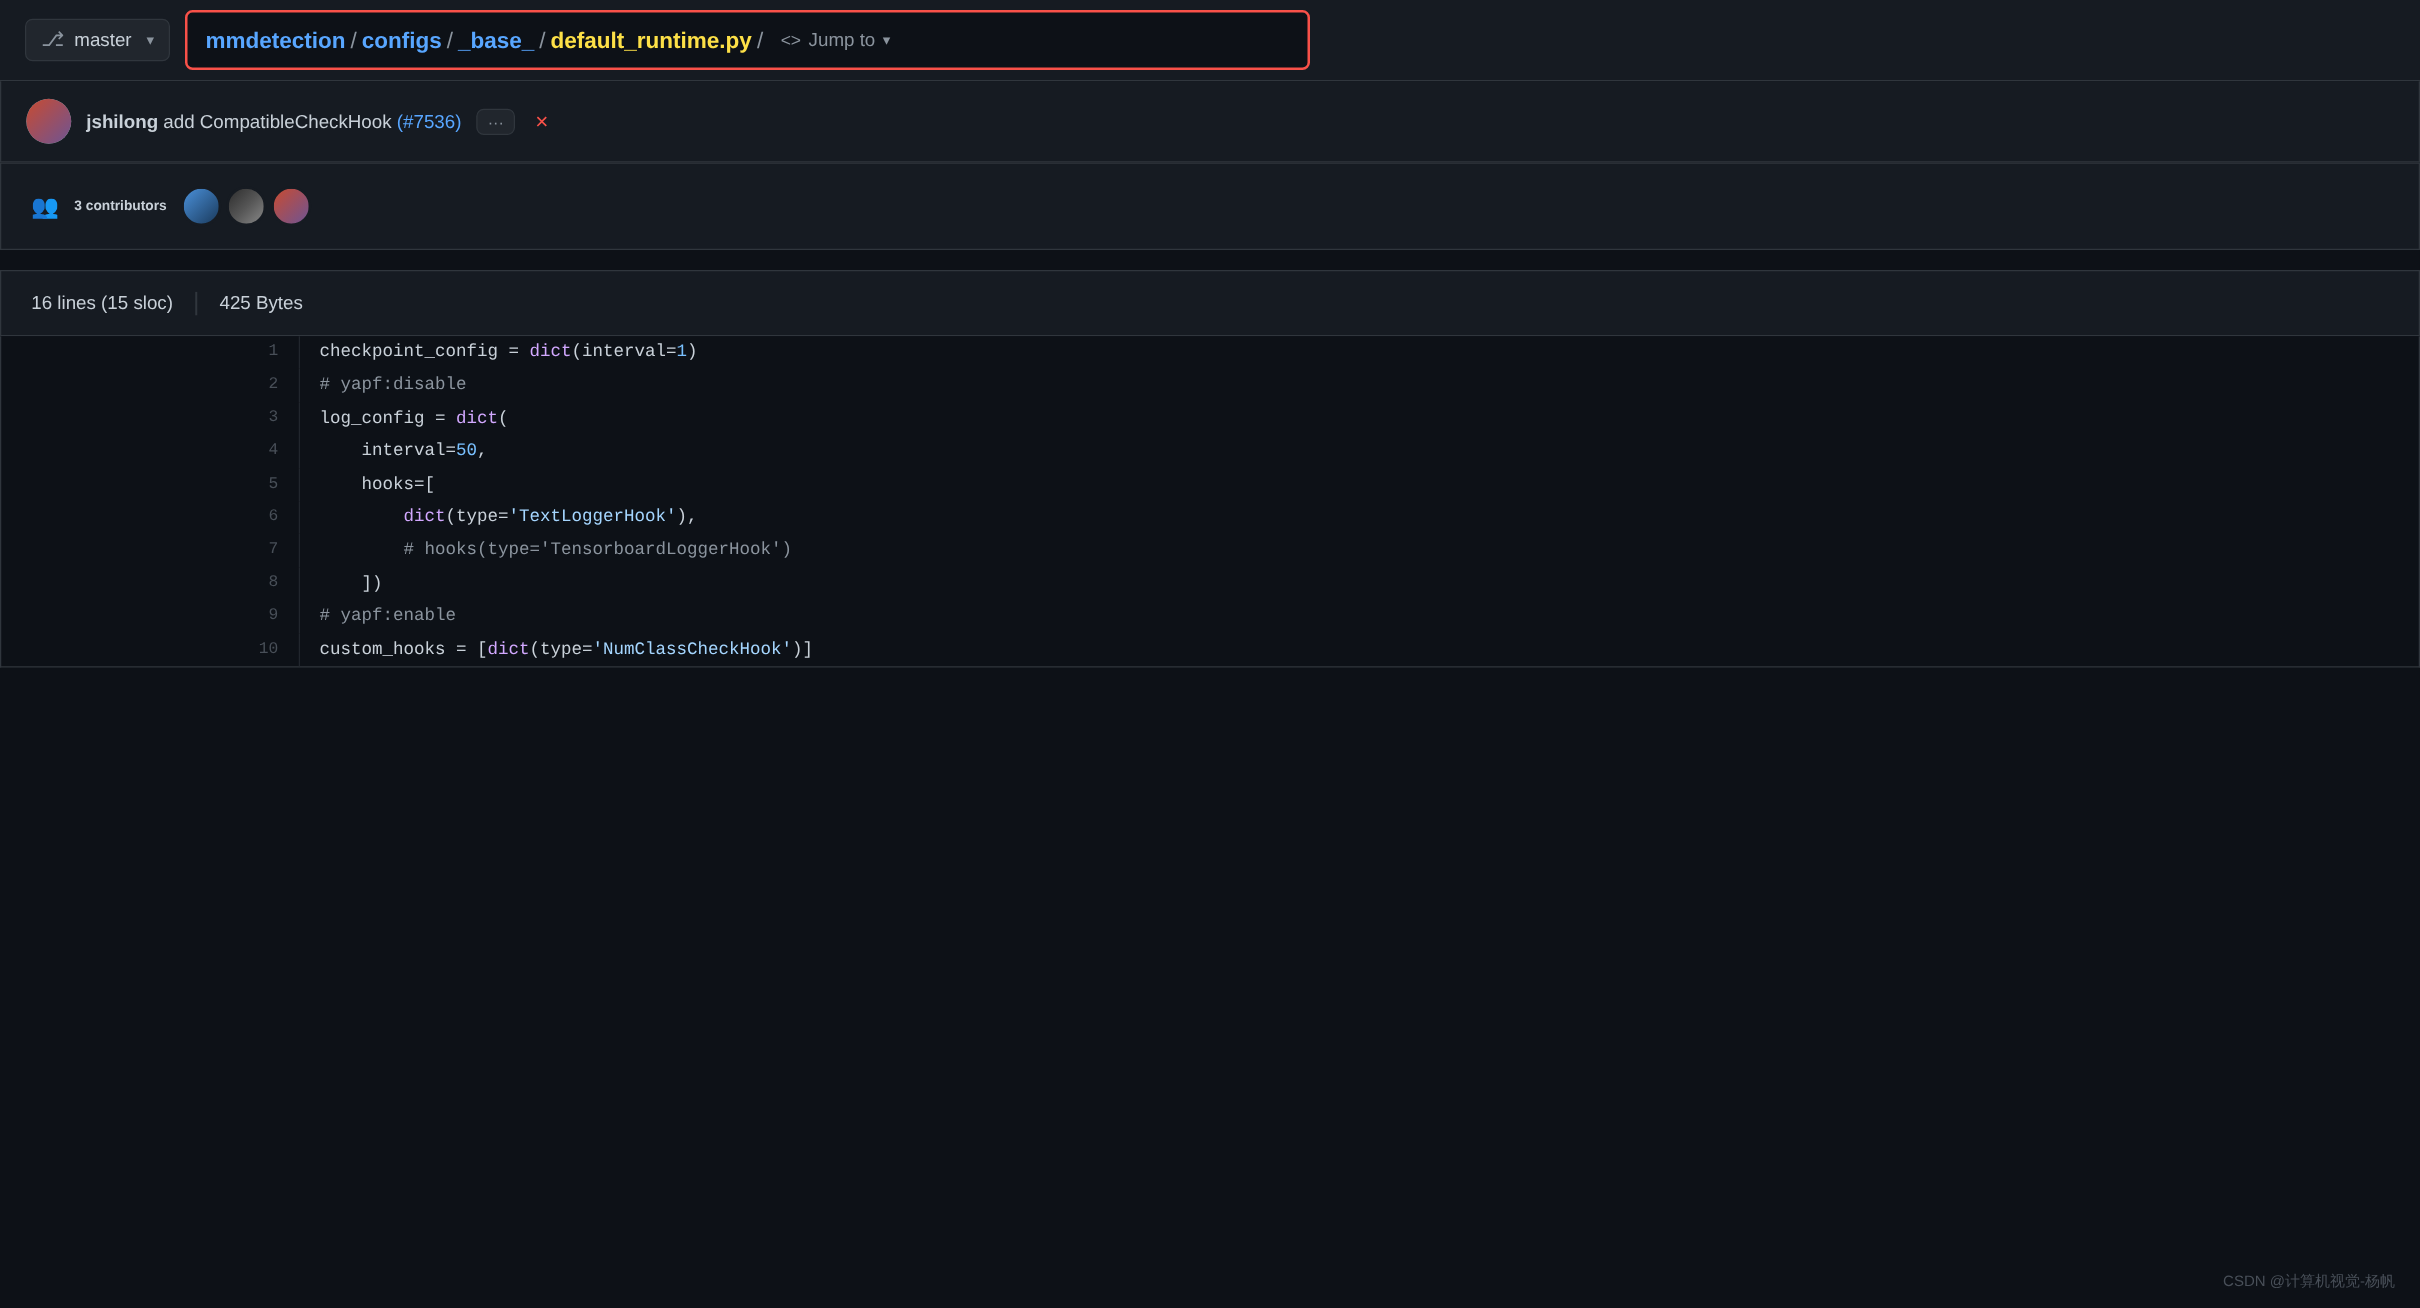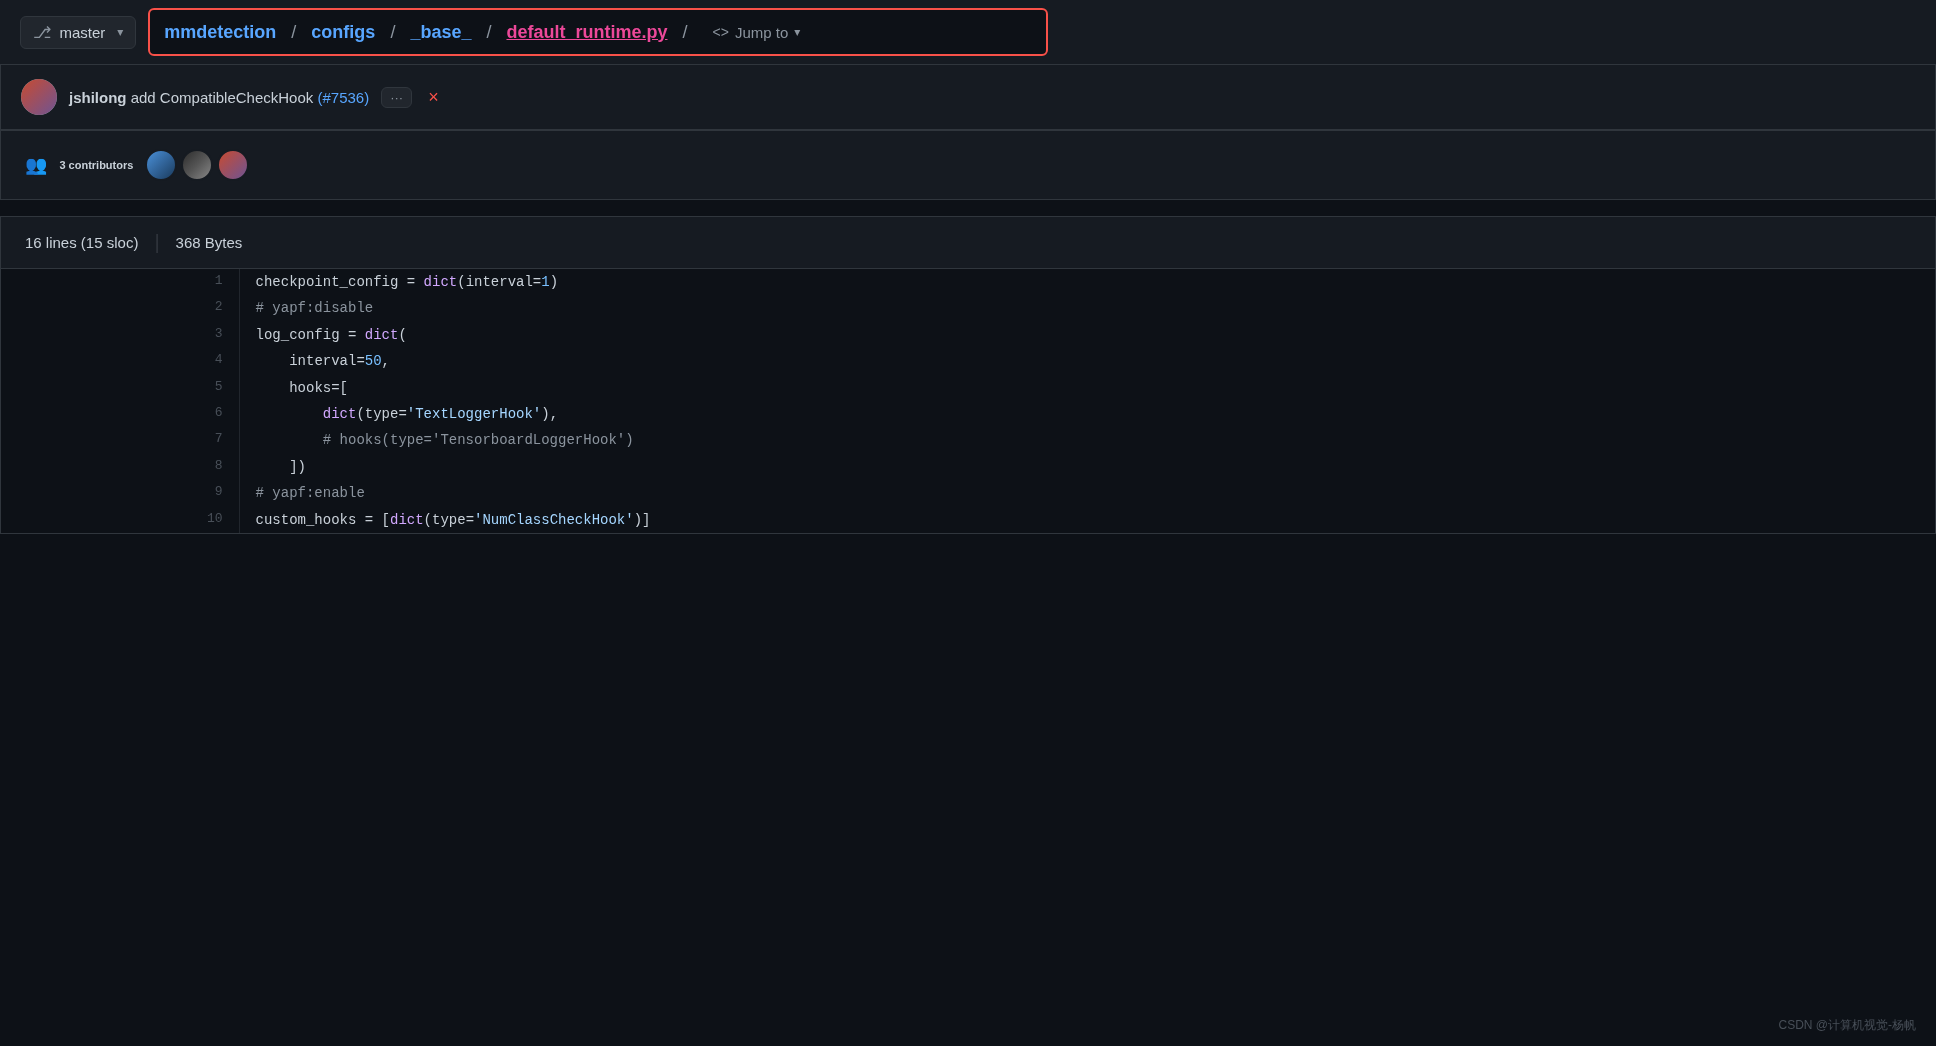--- a/index.html
+++ b/index.html
@@ -49,38 +49,37 @@
       margin-left: 4px;
     }
 
     .breadcrumb-container {
       display: flex;
       align-items: center;
       background: #0d1117;
       border: 2px solid #f85149;
       border-radius: 6px;
       padding: 6px 14px;
-      gap: 11px;
+      gap: 0;
       flex: 1;
       max-width: 900px;
       height: 48px;
     }
 
     .breadcrumb-item {
       color: #58a6ff;
       font-size: 18px;
       font-weight: 600;
       cursor: pointer;
       text-decoration: none;
     }
 
     .breadcrumb-item.current {
-      color: #ec4899;
+      color: #fde047;
       font-weight: 700;
-      text-decoration: underline;
     }
 
     .breadcrumb-separator {
       color: #8b949e;
       font-size: 18px;
       margin: 0 4px;
     }
 
     .jump-to-section {
       display: flex;
@@ -337,21 +336,21 @@
   <div class="contributor-avatars">
     <div class="contributor-avatar contributor-avatar-1"></div>
     <div class="contributor-avatar contributor-avatar-2"></div>
     <div class="contributor-avatar contributor-avatar-3"></div>
   </div>
 </div>
 
 <div class="file-info-bar">
   <span class="file-lines">16 lines (15 sloc)</span>
   <span class="file-separator"> | </span>
-  <span class="file-size">368 Bytes</span>
+  <span class="file-size">425 Bytes</span>
 </div>
 
 <div class="code-container">
   <table class="code-table">
     <tbody>
       <tr class="code-row">
         <td class="line-number">1</td>
         <td class="line-content"><span>checkpoint_config</span> = <span class="fn">dict</span>(<span>interval</span>=<span class="py-num">1</span>)</td>
       </tr>
       <tr class="code-row">

